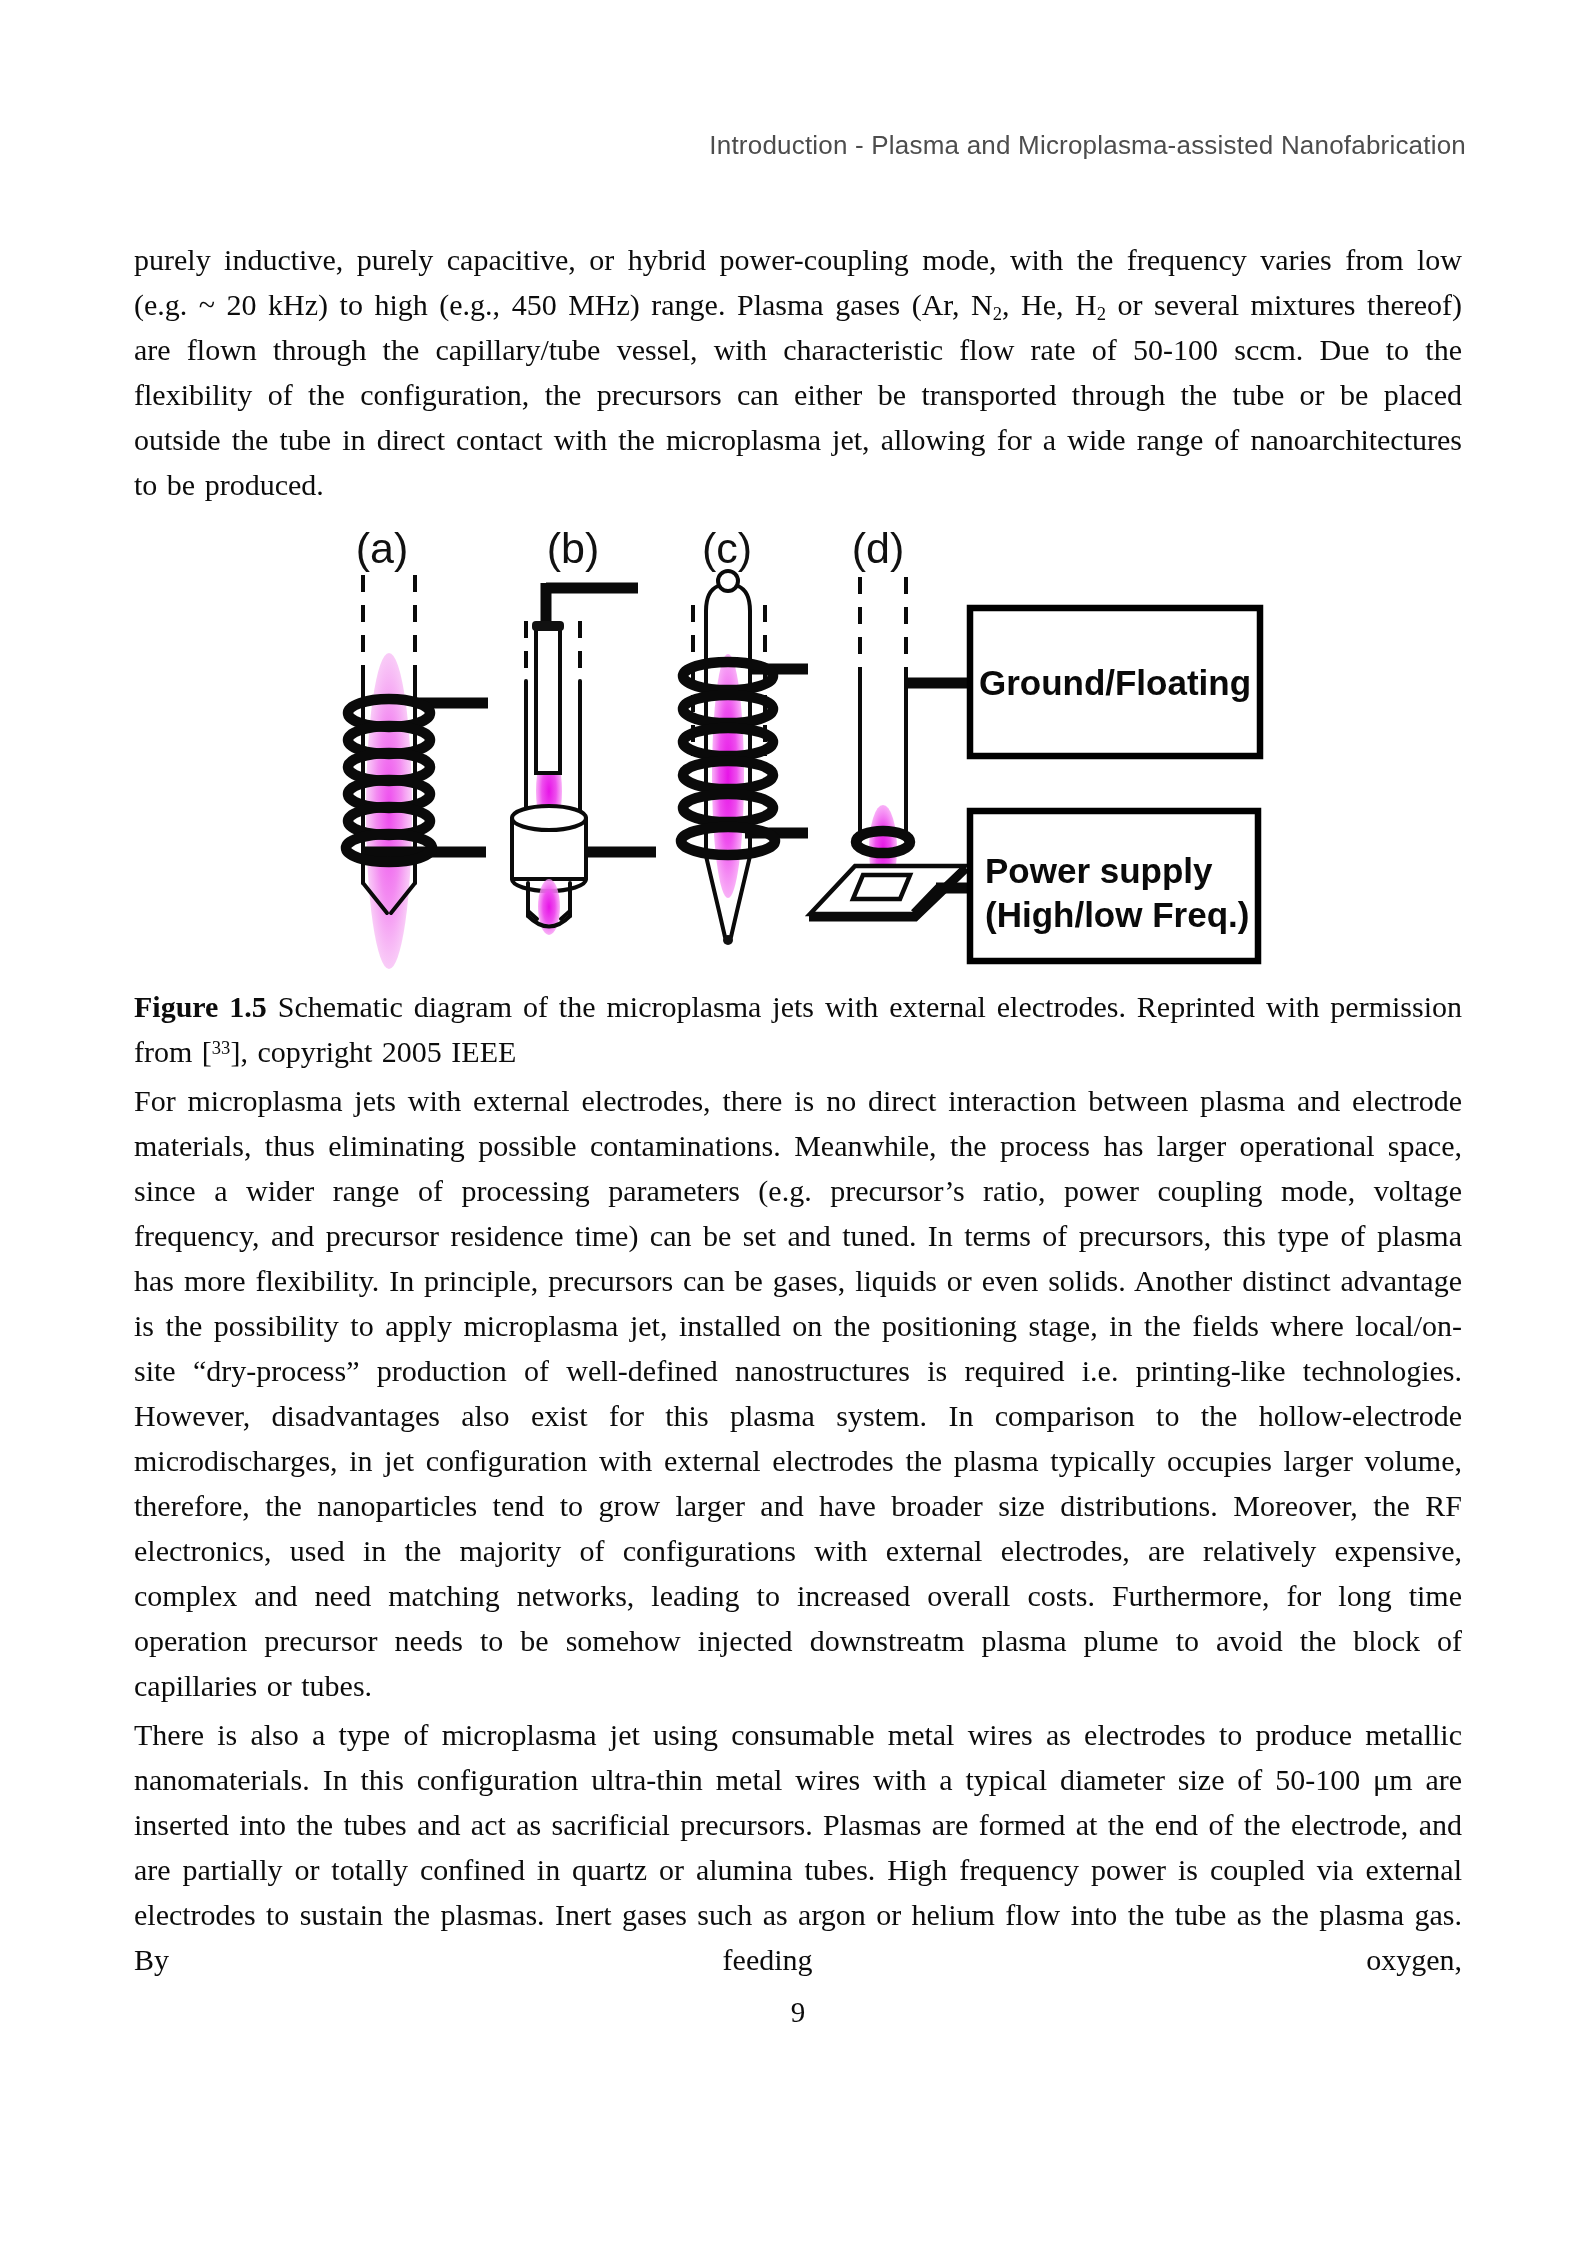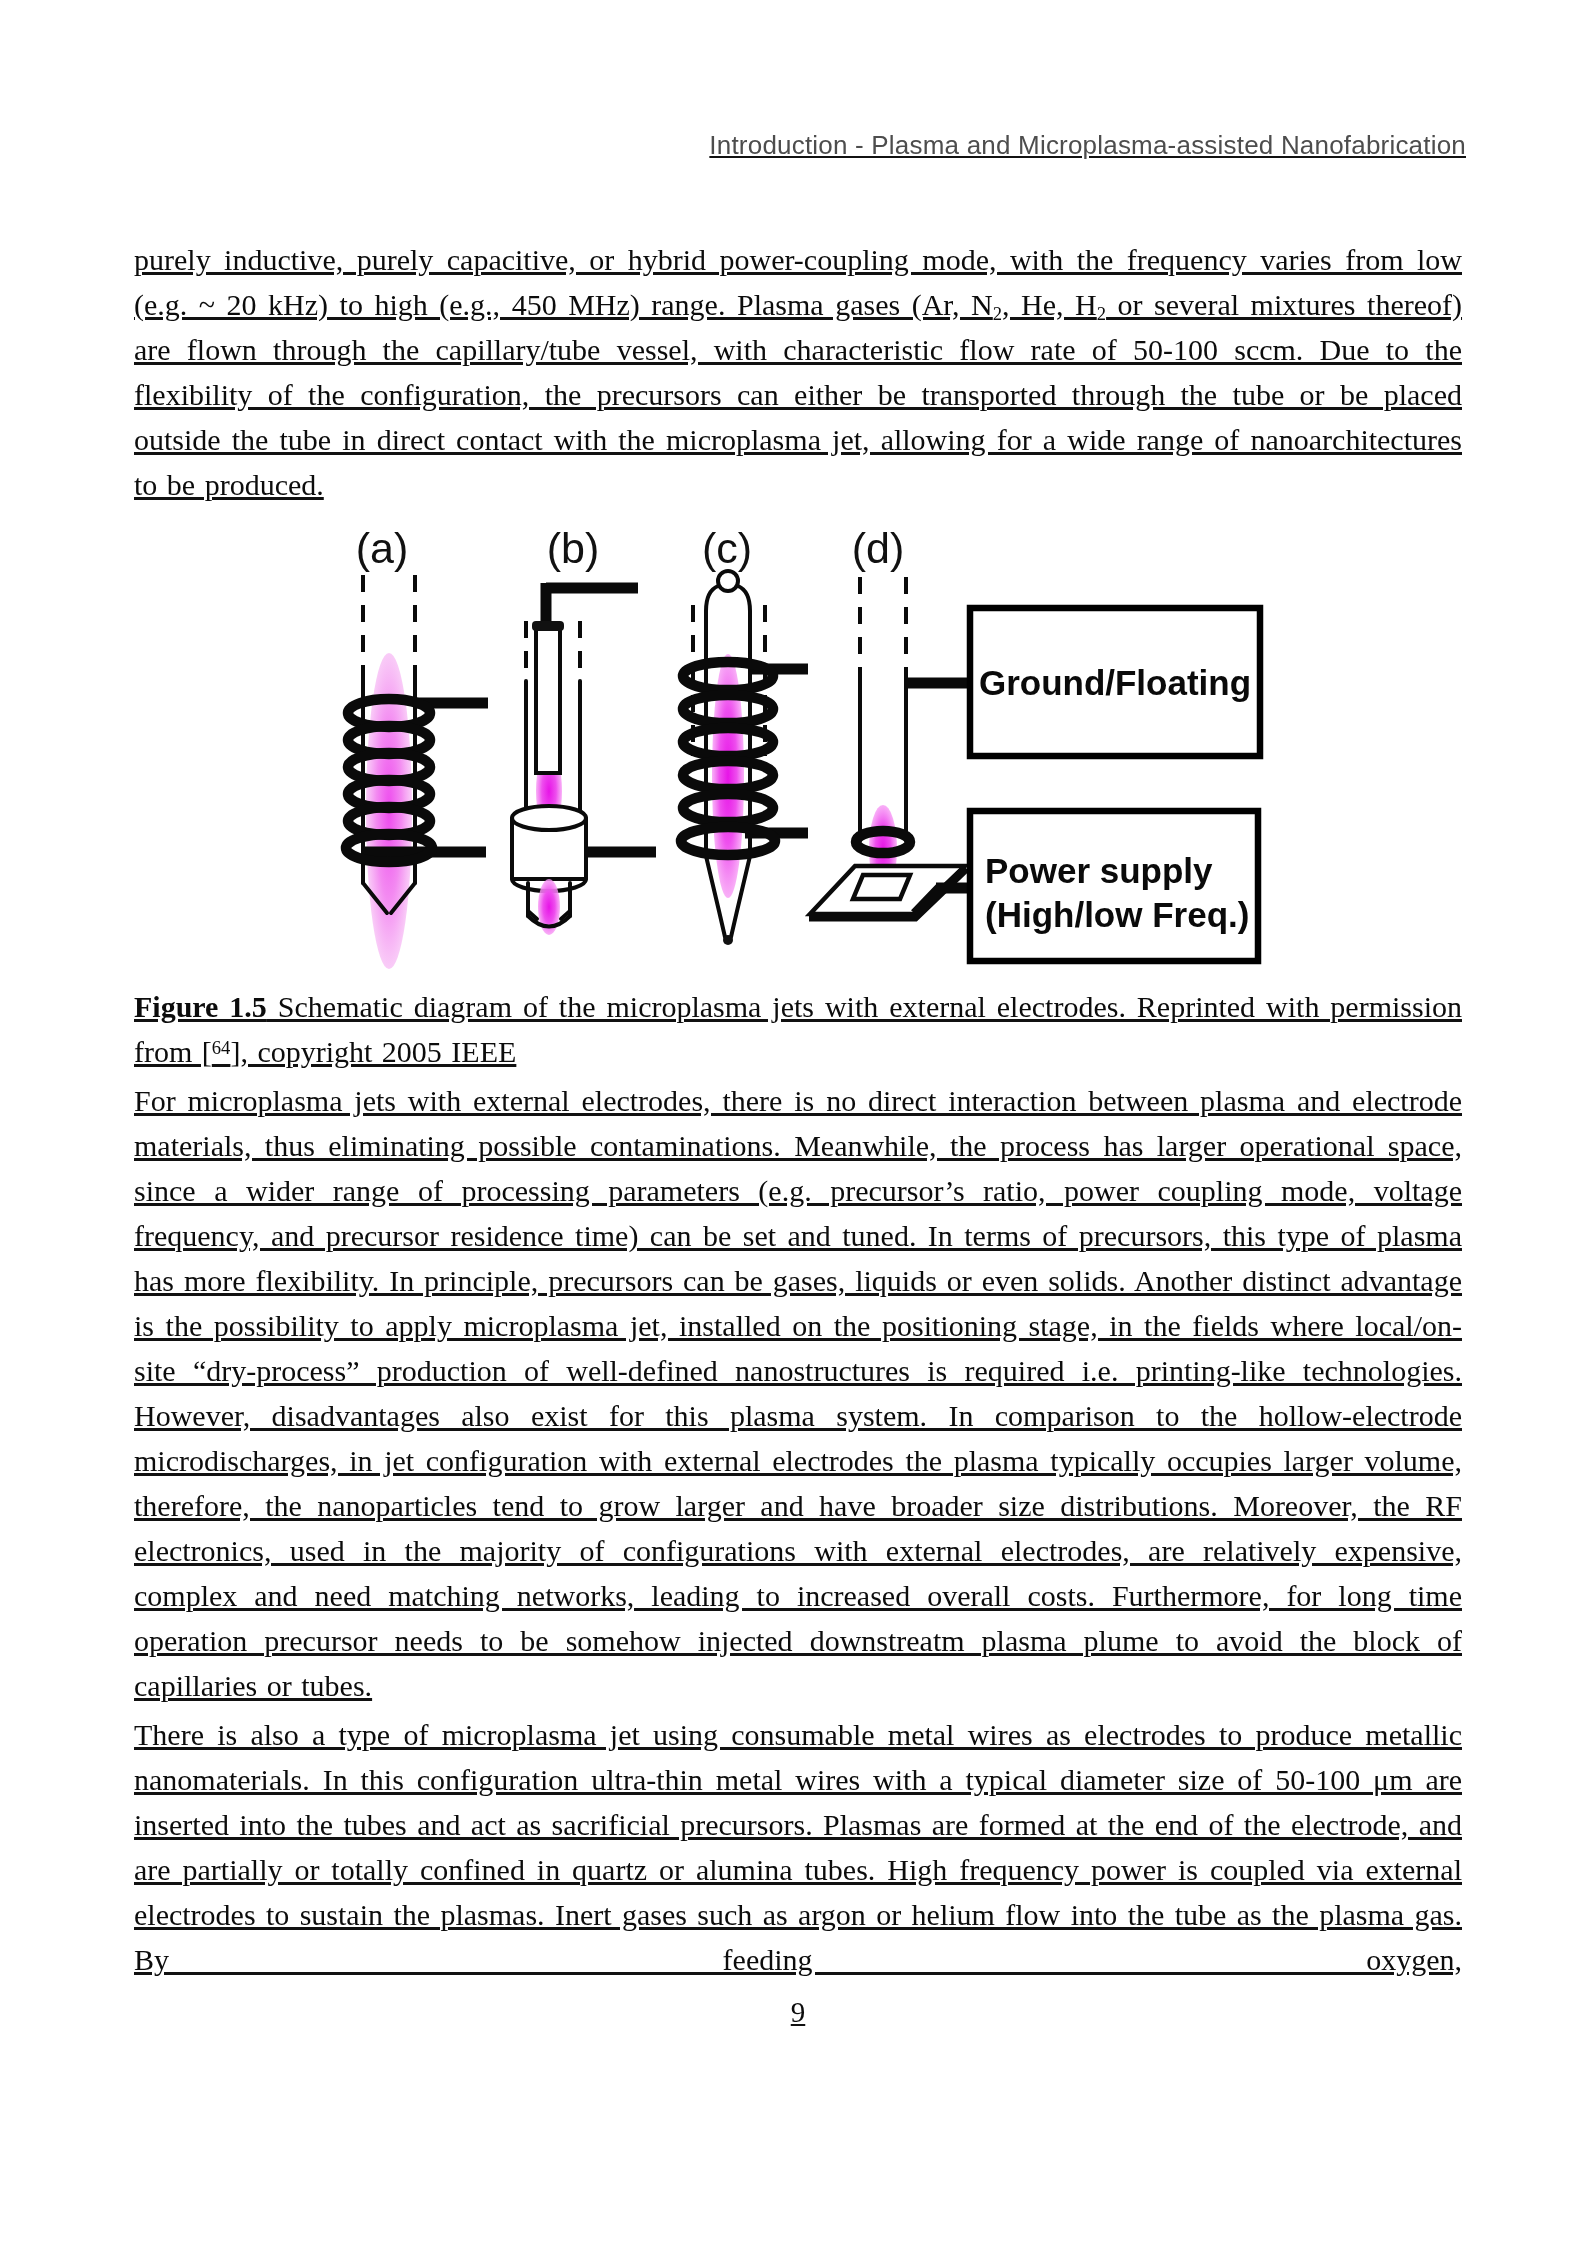--- a/index.html
+++ b/index.html
@@ -3,21 +3,20 @@
 <meta charset="utf-8">
 <style>
   html,body{margin:0;padding:0;background:#ffffff;}
   .page{
     position:relative;
     width:1594px;height:2210px;
     background:#ffffff;
     overflow:hidden;
     font-family:"Liberation Serif", serif;
     color:#111111;
-    text-decoration:underline;
   }
   .running-header{
     margin:130px 128px 0 130px;
     text-align:right;
     font-family:"Liberation Sans", sans-serif;
     font-size:26px;
     letter-spacing:0.2px;
     color:#4d4d4d;
   }
   .content{margin:0 128px 0 130px;}
@@ -173,21 +172,21 @@
           <text class="boxtext" x="867" y="184" text-anchor="middle">Ground/Floating</text>
         </g>
         <g>
           <rect class="fbox" x="722" y="300" width="288" height="150"></rect>
           <text class="boxtext" x="737" y="372">Power supply</text>
           <text class="boxtext" x="737" y="416">(High/low Freq.)</text>
         </g>
       </svg>
     </div>
 
-    <p class="body-par caption"><span class="cap-label">Figure 1.5</span><span> Schematic diagram of the microplasma jets with external electrodes. Reprinted with permission from [</span><sup class="ref">64</sup><span>], copyright 2005 IEEE</span></p>
+    <p class="body-par caption"><span class="cap-label">Figure 1.5</span><span> Schematic diagram of the microplasma jets with external electrodes. Reprinted with permission from [</span><sup class="ref">33</sup><span>], copyright 2005 IEEE</span></p>
 
     <p class="body-par par2">For microplasma jets with external electrodes, there is no direct interaction between plasma and electrode materials, thus eliminating possible contaminations. Meanwhile, the process has larger operational space, since a wider range of processing parameters (e.g. precursor’s ratio, power coupling mode, voltage frequency, and precursor residence time) can be set and tuned. In terms of precursors, this type of plasma has more flexibility. In principle, precursors can be gases, liquids or even solids. Another distinct advantage is the possibility to apply microplasma jet, installed on the positioning stage, in the fields where local/on-site “dry-process” production of well-defined nanostructures is required i.e. printing-like technologies. However, disadvantages also exist for this plasma system. In comparison to the hollow-electrode microdischarges, in jet configuration with external electrodes the plasma typically occupies larger volume, therefore, the nanoparticles tend to grow larger and have broader size distributions. Moreover, the RF electronics, used in the majority of configurations with external electrodes, are relatively expensive, complex and need matching networks, leading to increased overall costs. Furthermore, for long time operation precursor needs to be somehow injected downstreatm plasma plume to avoid the block of capillaries or tubes.</p>
 
 
     <p class="body-par par3 justify-last">There is also a type of microplasma jet using consumable metal wires as electrodes to produce metallic nanomaterials. In this configuration ultra-thin metal wires with a typical diameter size of 50-100 μm are inserted into the tubes and act as sacrificial precursors. Plasmas are formed at the end of the electrode, and are partially or totally confined in quartz or alumina tubes. High frequency power is coupled via external electrodes to sustain the plasmas. Inert gases such as argon or helium flow into the tube as the plasma gas. By feeding oxygen,</p>
 
     <div class="page-number">9</div>
 
   </div>
 </div>

